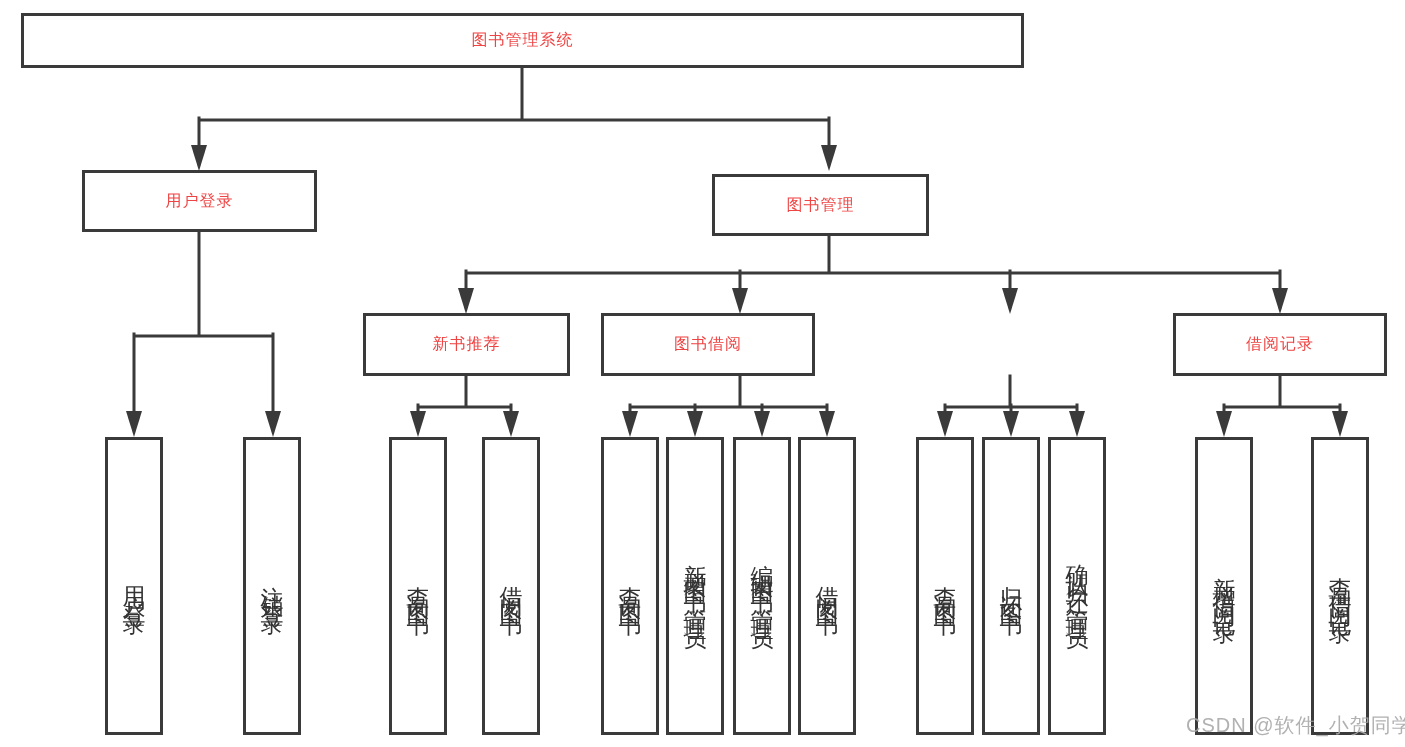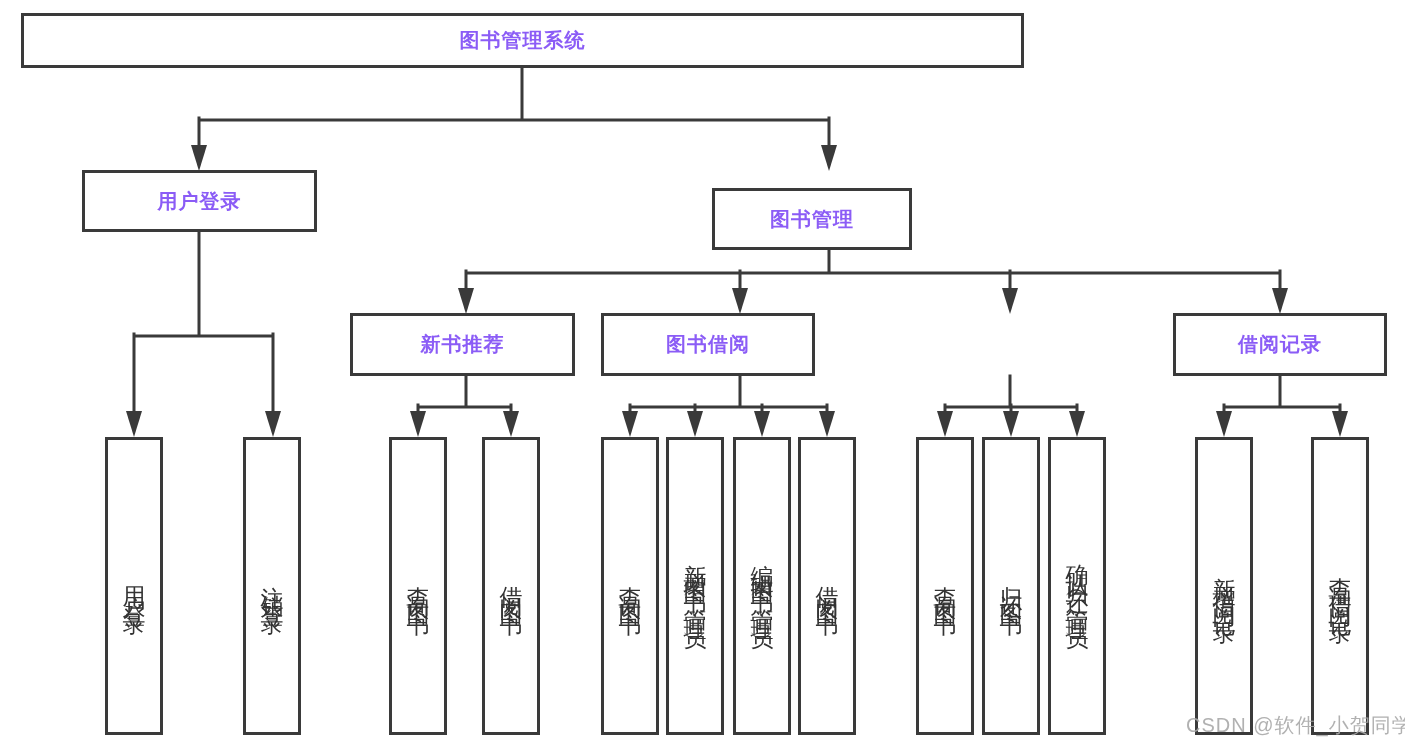--- a/index.html
+++ b/index.html
@@ -7,21 +7,21 @@
     position:relative;width:1405px;height:747px;background:#ffffff;
     font-family:"Liberation Sans",sans-serif;overflow:hidden;
   }
   svg.wires{position:absolute;left:0;top:0;z-index:1;}
   .node{
     position:absolute;box-sizing:border-box;background:#ffffff;
     border:3px solid #3a3a3a;display:flex;align-items:center;justify-content:center;
     z-index:2;
   }
   .node.h span{
-    font-size:20px;letter-spacing:1px;color:#8b5cf6;white-space:nowrap;font-weight:bold;
+    font-size:16px;letter-spacing:1px;color:#ef4444;white-space:nowrap;
   }
   .node.v span{
     writing-mode:vertical-lr;text-orientation:mixed;
     font-size:23px;line-height:1;letter-spacing:9px;color:#333333;
   }
   .watermark{
     position:absolute;z-index:5;font-size:20px;letter-spacing:1px;
     color:rgba(168,168,168,0.9);white-space:nowrap;
   }
 </style>
@@ -63,25 +63,25 @@
     </g>
   </svg>
 
   <div class="node h" style="left:21px;top:13px;width:1003px;height:55px">
     <span>图书管理系统</span>
   </div>
 
   <div class="node h" style="left:82px;top:170px;width:235px;height:62px">
     <span>用户登录</span>
   </div>
-  <div class="node h" style="left:712px;top:188px;width:200px;height:62px">
+  <div class="node h" style="left:712px;top:174px;width:217px;height:62px">
     <span>图书管理</span>
   </div>
 
-  <div class="node h" style="left:350px;top:313px;width:225px;height:63px">
+  <div class="node h" style="left:363px;top:313px;width:207px;height:63px">
     <span>新书推荐</span>
   </div>
   <div class="node h" style="left:601px;top:313px;width:214px;height:63px">
     <span>图书借阅</span>
   </div>
   <div class="node h" style="left:1173px;top:313px;width:214px;height:63px">
     <span>借阅记录</span>
   </div>
 
   <div class="node v" style="left:105px;top:437px;width:58px;height:298px">

